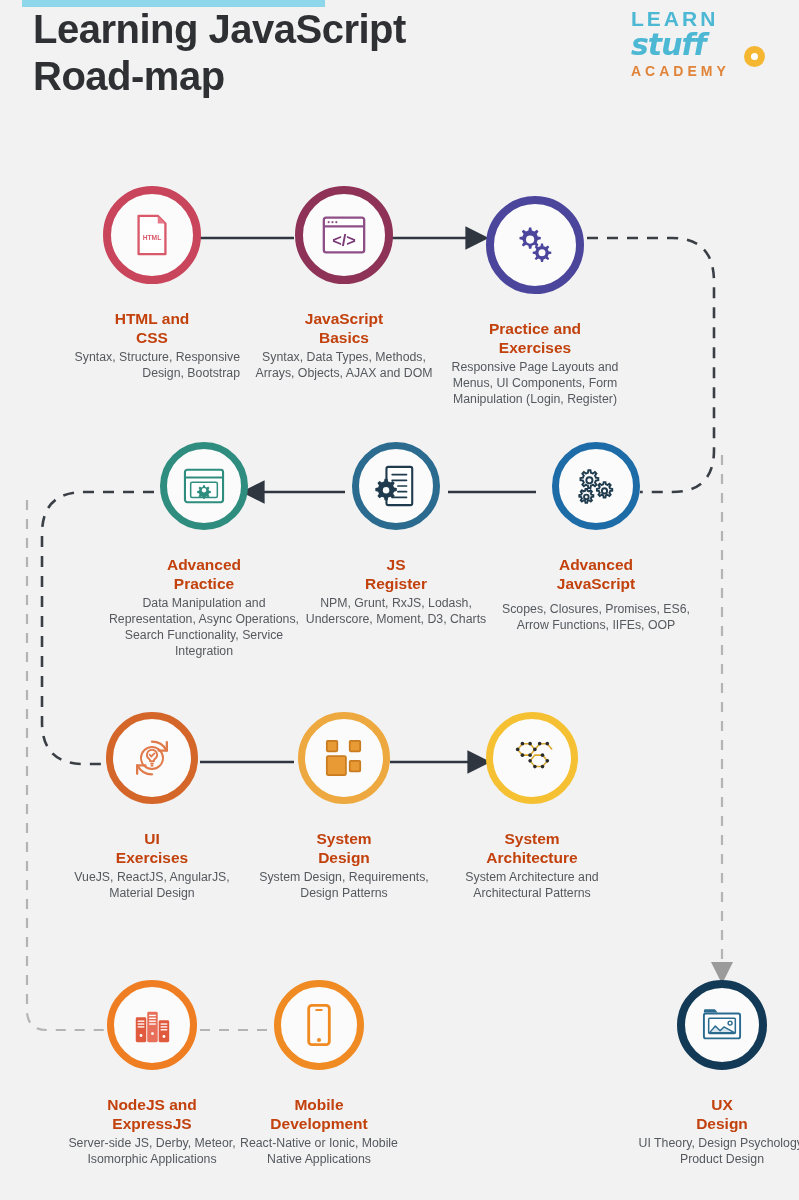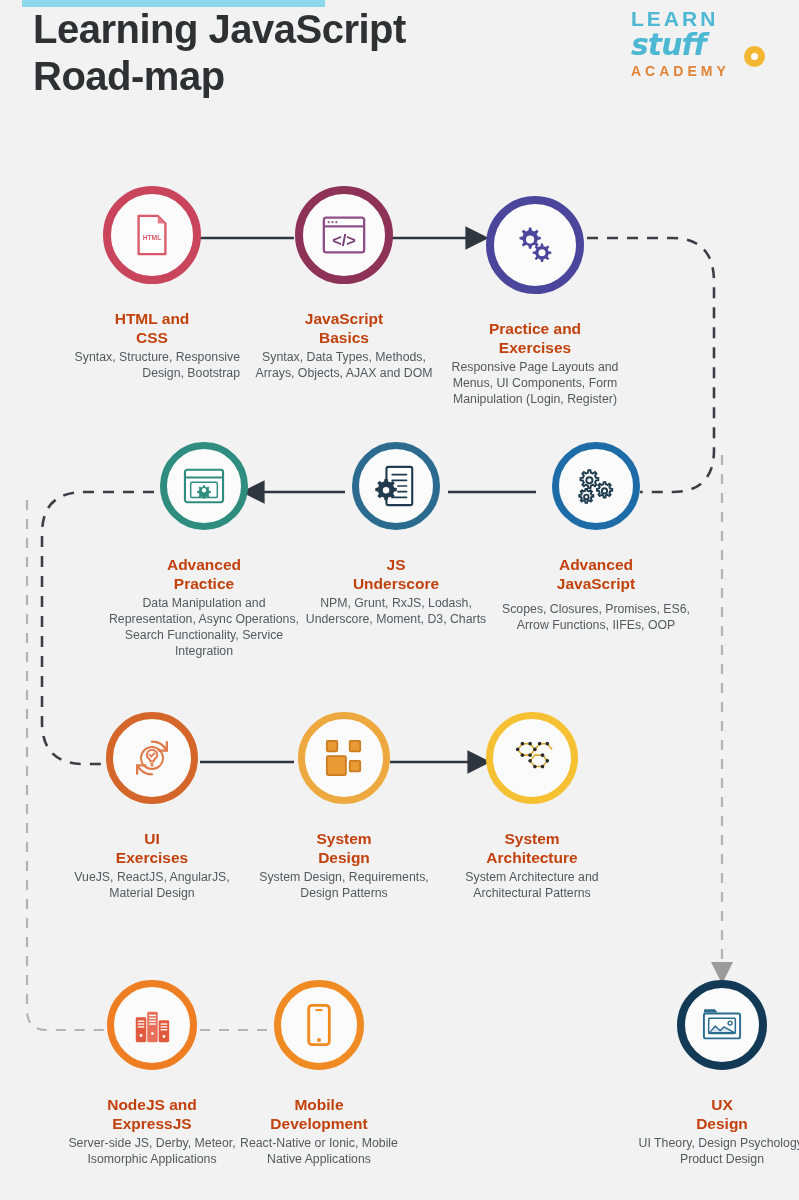--- a/index.html
+++ b/index.html
@@ -207,21 +207,21 @@
             <path d="M24 23 h9"></path>
           <path d="M24 29 h9"></path>
             <path d="M18 35 h15"></path>
         </g>
         <path d="M10 18.5 l3.2 0 .55 2.9 a7.5 7.5 0 0 1 2.25 .95 l2.45-1.7 2.25 2.25 -1.7 2.45 a7.5 7.5 0 0 1 .95 2.25 l2.9 .55 0 3.2 -2.9 .55 a7.5 7.5 0 0 1 -.95 2.25 l1.7 2.45 -2.25 2.25 -2.45-1.7 a7.5 7.5 0 0 1 -2.25 .95 l-.55 2.9 -3.2 0 -.55-2.9 a7.5 7.5 0 0 1 -2.25-.95 l-2.45 1.7 -2.25-2.25 1.7-2.45 a7.5 7.5 0 0 1 -.95-2.25 l-2.9-.55 0-3.2 2.9-.55 a7.5 7.5 0 0 1 .95-2.25 l-1.7-2.45 2.25-2.25 2.45 1.7 a7.5 7.5 0 0 1 2.25-.95 z" fill="#1f3b4d" transform="translate(0,-3)"></path>
         <circle cx="11.6" cy="27.5" r="3.4" fill="#fbfbfb"></circle>
       </svg>
     </div>
     <div class="title">
       <div>JS</div>
-      <div>Underscore</div>
+      <div>Register</div>
     </div>
     <div class="desc" style="padding:0 4px;">NPM, Grunt, RxJS, Lodash, Underscore, Moment, D3, Charts</div>
   </div>
 
   <div class="node" style="left:488px;top:442px;width:216px;">
     <div class="circle" style="width:88px;height:88px;border:7px solid #1d6ca8;">
       <svg width="46" height="44" viewBox="0 0 48 46">
         <g fill="none" stroke="#1f3b4d" stroke-width="2">
           <path d="M16 6.5 l2.2 0 .5 2.6 a7 7 0 0 1 2 .85 l2.2-1.5 1.55 1.55 -1.5 2.2 a7 7 0 0 1 .85 2 l2.6 .5 0 2.2 -2.6 .5 a7 7 0 0 1 -.85 2 l1.5 2.2 -1.55 1.55 -2.2-1.5 a7 7 0 0 1 -2 .85 l-.5 2.6 -2.2 0 -.5-2.6 a7 7 0 0 1 -2-.85 l-2.2 1.5 -1.55-1.55 1.5-2.2 a7 7 0 0 1 -.85-2 l-2.6-.5 0-2.2 2.6-.5 a7 7 0 0 1 .85-2 l-1.5-2.2 1.55-1.55 2.2 1.5 a7 7 0 0 1 2-.85 z"></path>
           <circle cx="17.1" cy="17.1" r="3.2"></circle>

